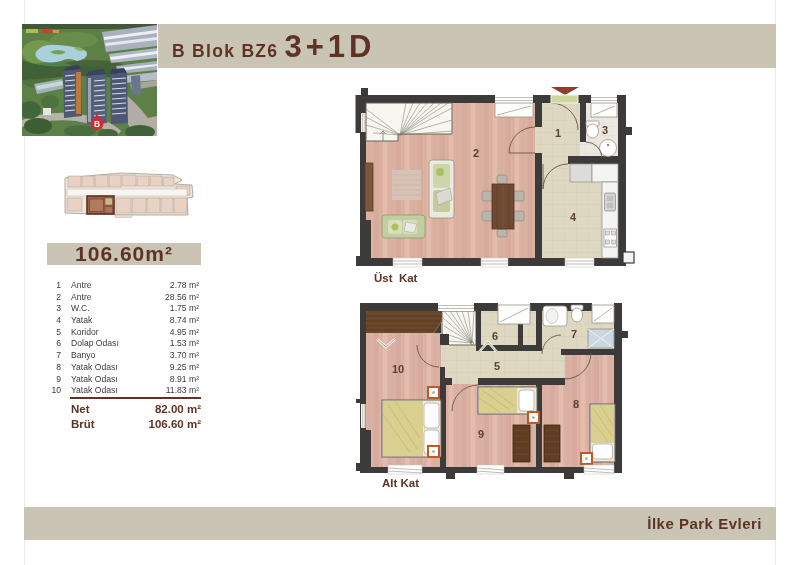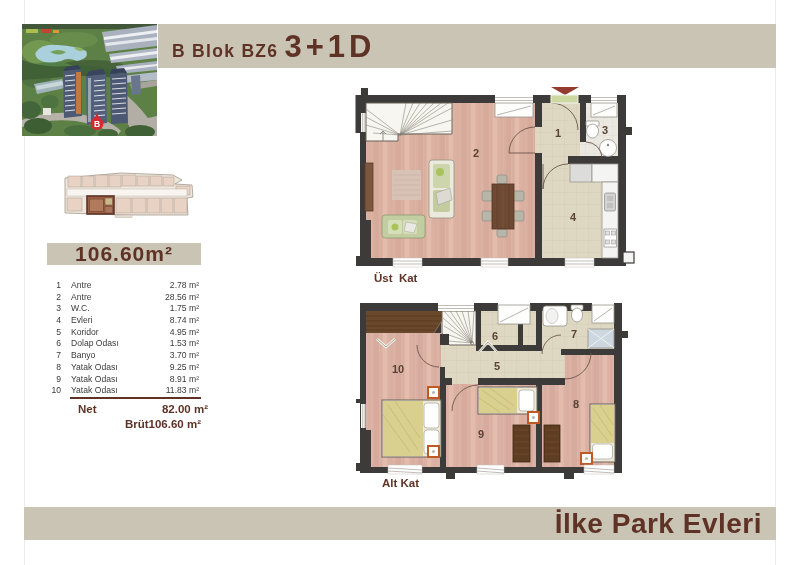--- a/index.html
+++ b/index.html
@@ -166,34 +166,34 @@
 
 <div class="abs" style="left:47px;top:243px;width:154px;height:22px;background:#cac4b4;"></div>
 
 <div class="abs" style="left:47px;top:242px;width:154px;height:23px;text-align:center;line-height:24px;color:#5e3326;font-weight:bold;font-size:21px;letter-spacing:1px;">106.60m²</div>
 
 <div class="abs" style="left:47px;top:280px;width:155px;font-size:8.6px;color:#3b3b3b;">
   <style>.r{height:11.7px;line-height:11.7px;position:relative;}.n{display:inline-block;width:14px;text-align:right;}.nm{position:absolute;left:24px;}.a{position:absolute;right:3px;}</style>
   <div class="r"><span class="n">1</span><span class="nm">Antre</span><span class="a">2.78 m²</span></div>
   <div class="r"><span class="n">2</span><span class="nm">Antre</span><span class="a">28.56 m²</span></div>
   <div class="r"><span class="n">3</span><span class="nm">W.C.</span><span class="a">1.75 m²</span></div>
-  <div class="r"><span class="n">4</span><span class="nm">Evleri</span><span class="a">8.74 m²</span></div>
+  <div class="r"><span class="n">4</span><span class="nm">Yatak</span><span class="a">8.74 m²</span></div>
   <div class="r"><span class="n">5</span><span class="nm">Koridor</span><span class="a">4.95 m²</span></div>
   <div class="r"><span class="n">6</span><span class="nm">Dolap Odası</span><span class="a">1.53 m²</span></div>
   <div class="r"><span class="n">7</span><span class="nm">Banyo</span><span class="a">3.70 m²</span></div>
   <div class="r"><span class="n">8</span><span class="nm">Yatak Odası</span><span class="a">9.25 m²</span></div>
   <div class="r"><span class="n">9</span><span class="nm">Yatak Odası</span><span class="a">8.91 m²</span></div>
   <div class="r"><span class="n">10</span><span class="nm">Yatak Odası</span><span class="a">11.83 m²</span></div>
 </div>
 
 <div class="abs" style="left:70px;top:397px;width:131px;height:2px;background:#5e3326;"></div>
 
-<div class="abs" style="left:71px;top:403px;width:130px;font-size:11.5px;font-weight:bold;color:#5e3326;margin-left:7px;">Net<span style="float:right;padding-left:43px;">82.00 m²</span></div>
-
-<div class="abs" style="left:71px;top:418px;width:130px;font-size:11.5px;font-weight:bold;color:#5e3326;text-align:right;">Brüt<span style="float:right;">106.60 m²</span></div>
+<div class="abs" style="left:71px;top:403px;width:130px;font-size:11.5px;font-weight:bold;color:#5e3326;">Net<span style="float:right;padding-left:43px;">82.00 m²</span></div>
+
+<div class="abs" style="left:71px;top:418px;width:130px;font-size:11.5px;font-weight:bold;color:#5e3326;">Brüt<span style="float:right;">106.60 m²</span></div>
 
 <div class="abs" style="left:350px;top:84px;width:290px;height:188px;">
 <svg width="290" height="188" viewBox="350 84 290 188">
   <defs>
     <pattern id="wood" width="22" height="40" patternUnits="userSpaceOnUse">
       <rect width="22" height="40" fill="#ddb4a4"></rect>
       <rect x="0" width="5" height="40" fill="#d6ab9b"></rect>
       <rect x="9" width="4" height="40" fill="#e3bcac"></rect>
       <rect x="16" width="3" height="40" fill="#d9af9f"></rect>
       <line x1="7" y1="0" x2="7" y2="40" stroke="#cba292" stroke-width="0.5"></line>
@@ -627,13 +627,13 @@
     <text x="492" y="340">6</text>
     <text x="571" y="338">7</text>
   </g>
 </svg>
 </div>
 
 <div class="abs" style="left:359px;top:477px;font-size:11.5px;font-weight:bold;color:#5e3326;margin-left:23px;">Alt Kat</div>
 
 <div class="abs" style="left:24px;top:507px;width:752px;height:33px;background:#cac4b4;"></div>
 
-<div class="abs" style="left:24px;top:507px;width:738px;height:33px;text-align:right;line-height:33px;color:#5e3326;font-weight:bold;font-size:28px;letter-spacing:0.5px;">İlke Park Evleri</div>
+<div class="abs" style="left:24px;top:507px;width:738px;height:33px;text-align:right;line-height:33px;color:#5e3326;font-weight:bold;font-size:15px;letter-spacing:0.5px;">İlke Park Evleri</div>
 
 </body></html>

